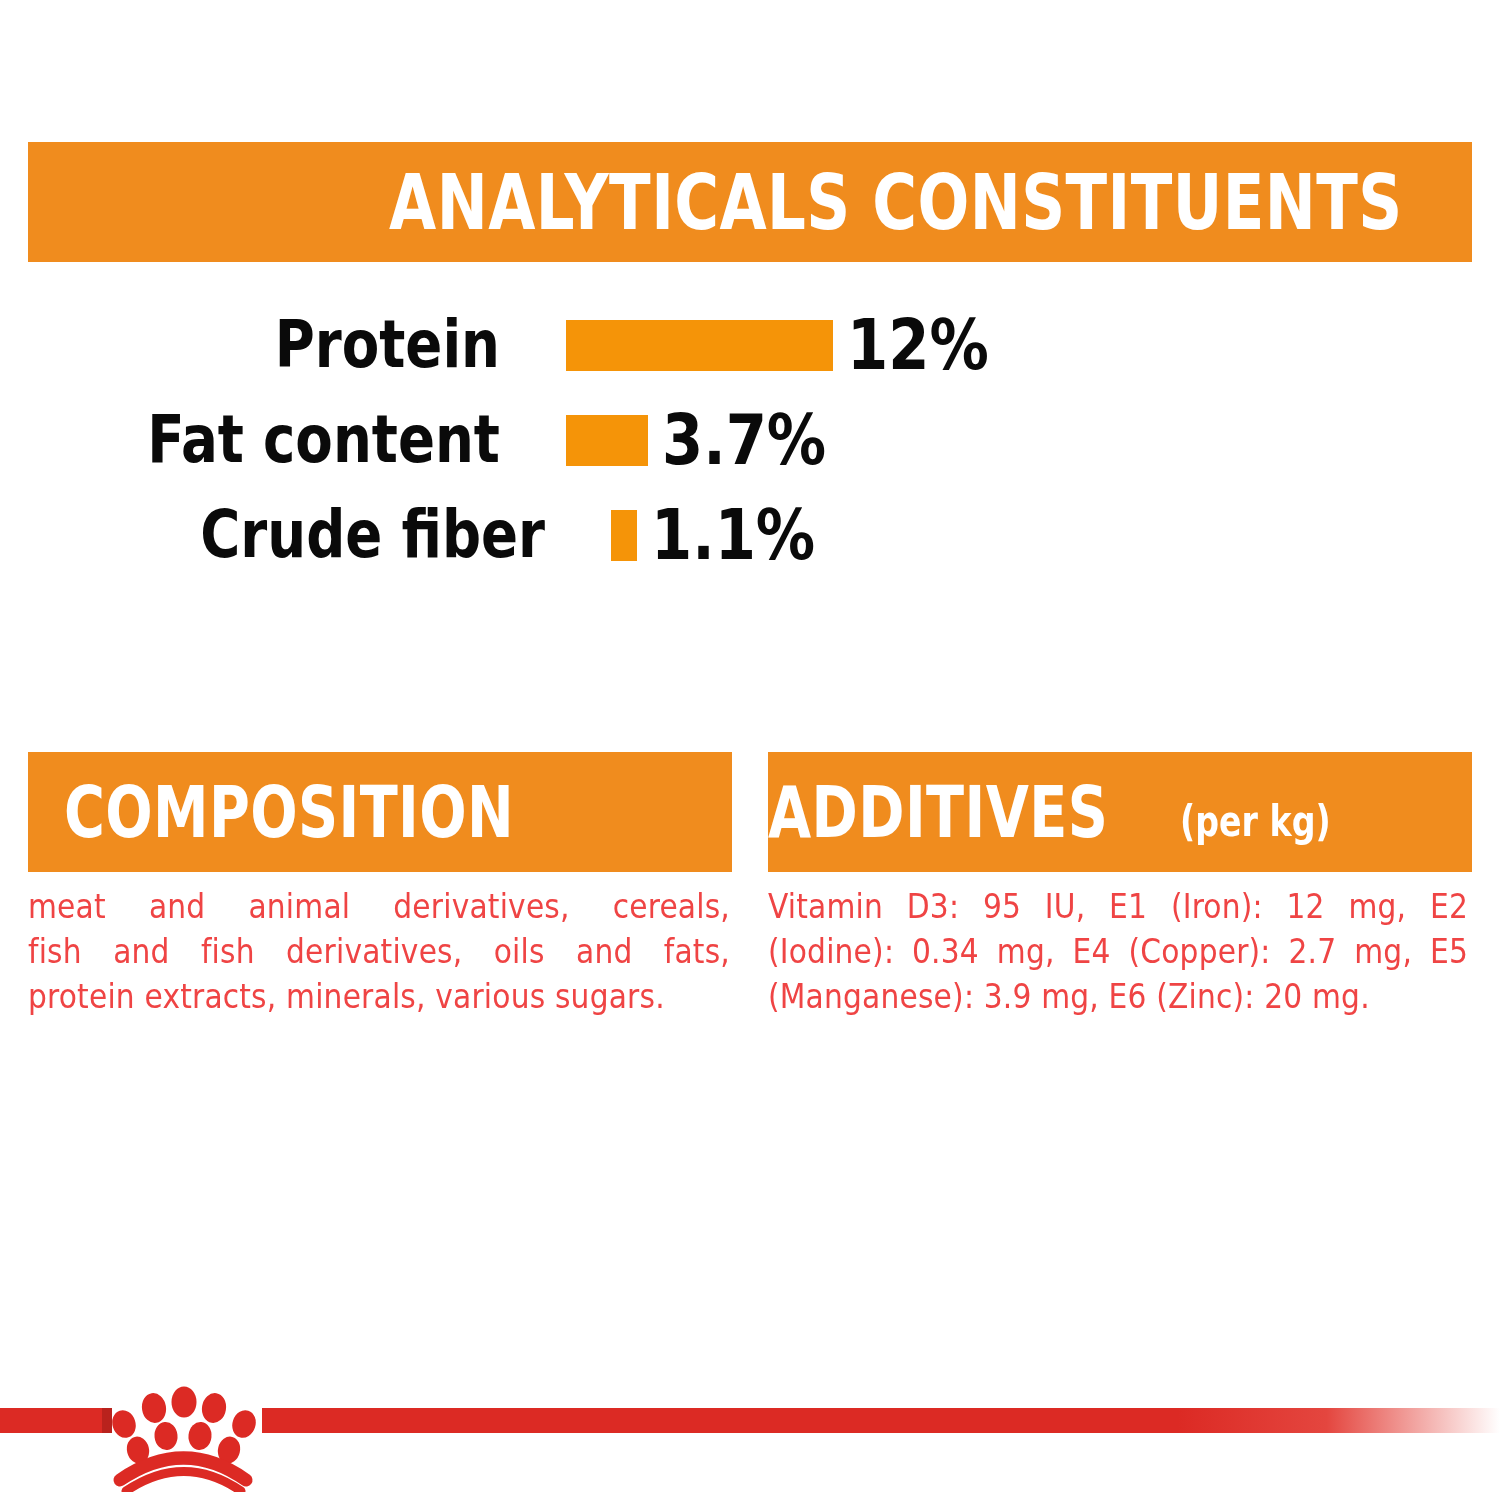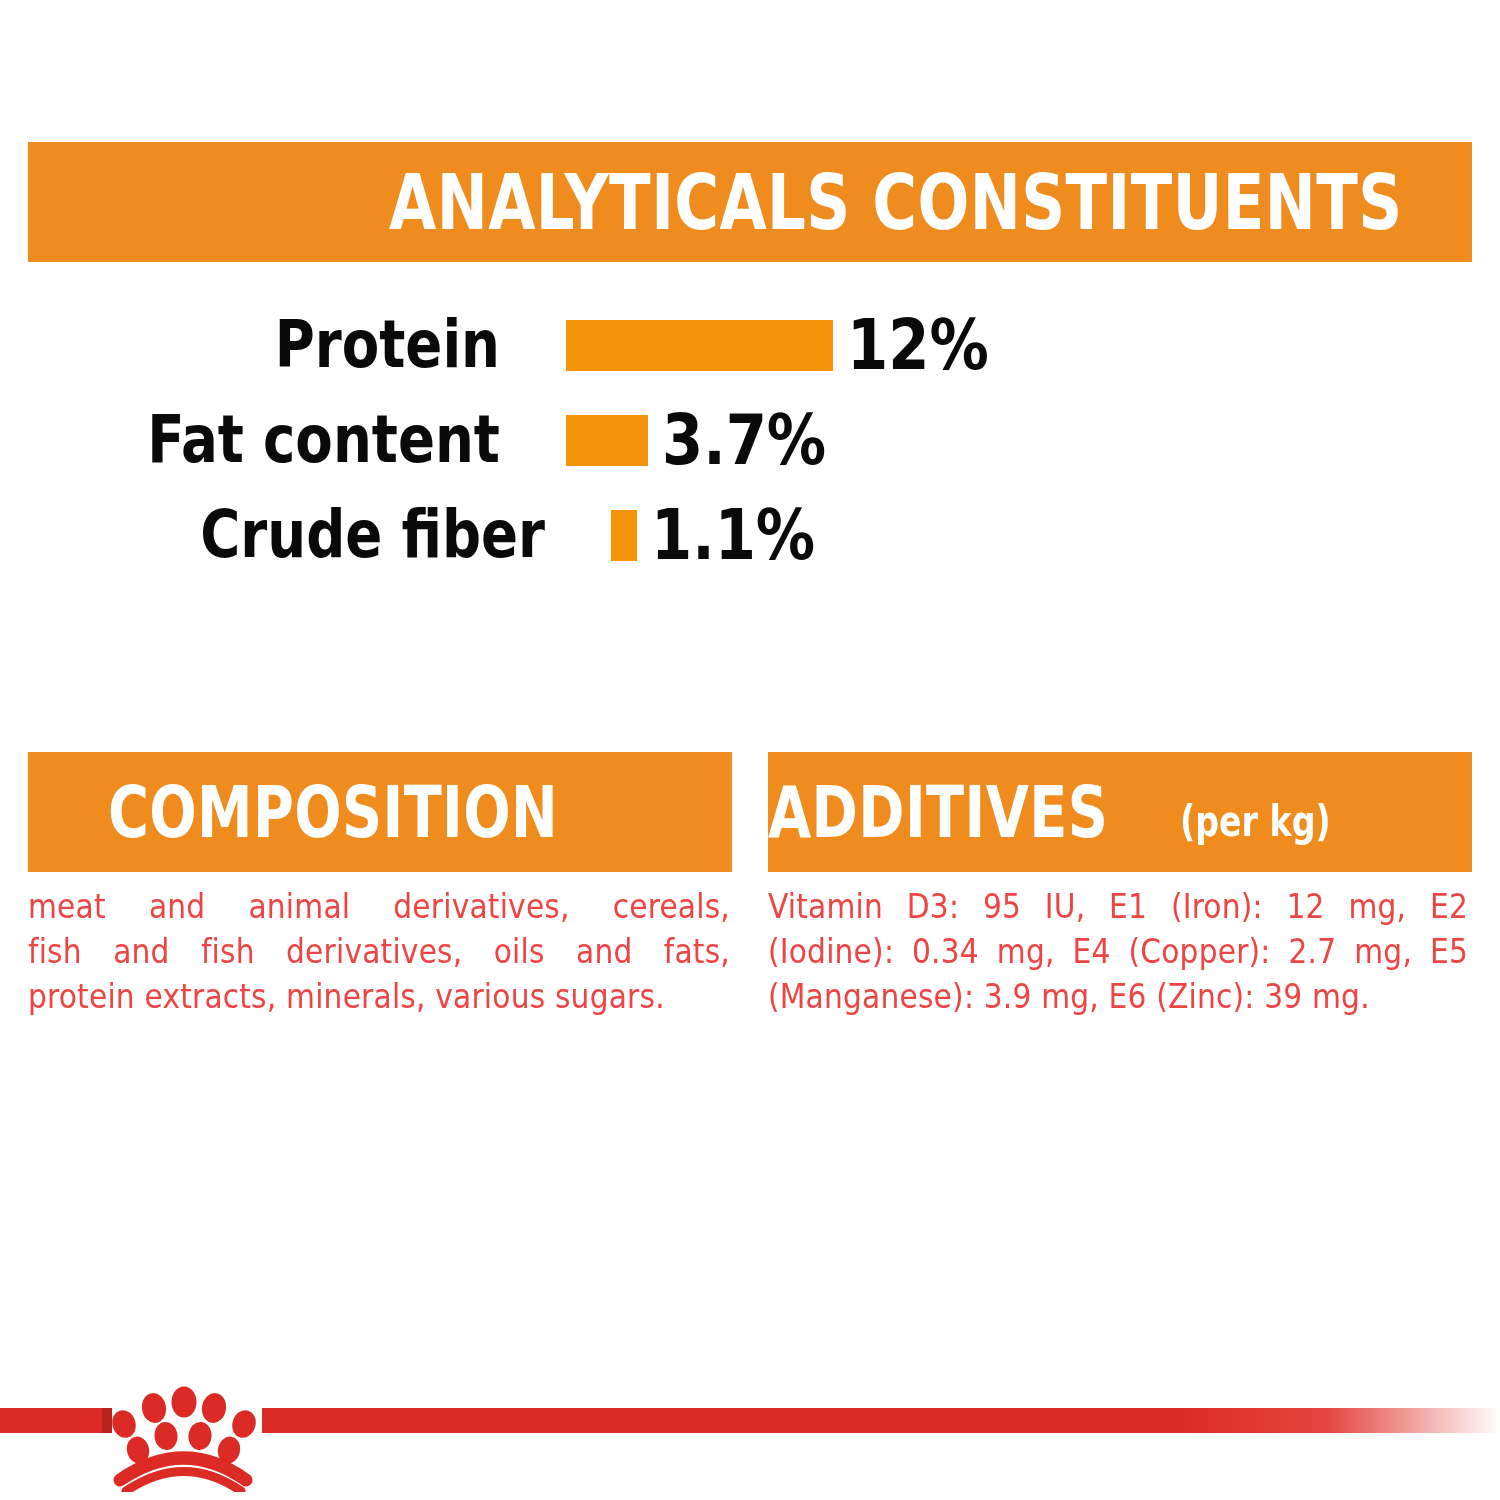--- a/index.html
+++ b/index.html
@@ -49,21 +49,21 @@
     font-size: 77px;
     transform: scaleX(0.88);
     transform-origin: center center;
   }
 
   #composition-bar {
     left: 28px;
     top: 752px;
     width: 704px;
     height: 120px;
-    padding-left: 80px;
+    padding-left: 36px;
   }
   #composition-bar .hdr-title { font-size: 72px; }
 
   #additives-bar {
     left: 768px;
     top: 752px;
     width: 704px;
     height: 120px;
   }
   #additives-bar .hdr-title { font-size: 72px; }
@@ -266,21 +266,21 @@
 
   <div class="body-text" id="composition-text">
     <span class="just-line">meat and animal derivatives, cereals,</span>
     <span class="just-line">fish and fish derivatives, oils and fats,</span>
     <span class="last-line">protein extracts, minerals, various sugars.</span>
   </div>
 
   <div class="body-text" id="additives-text">
     <span class="just-line">Vitamin D3: 95 IU, E1 (Iron): 12 mg, E2</span>
     <span class="just-line">(Iodine): 0.34 mg, E4 (Copper): 2.7 mg, E5</span>
-    <span class="last-line">(Manganese): 3.9 mg, E6 (Zinc): 39 mg.</span>
+    <span class="last-line">(Manganese): 3.9 mg, E6 (Zinc): 20 mg.</span>
   </div>
 
   <div id="brand-band">
     <div id="brand-stripe-left"></div>
     <div class="stripe-shadow" style="left:102px;"></div>
     <div id="brand-stripe-right"></div>
 
     <div id="crown-logo">
       <svg width="172" height="116" viewBox="0 0 172 116" xmlns="http://www.w3.org/2000/svg">
         <g fill="#DC2A24">

